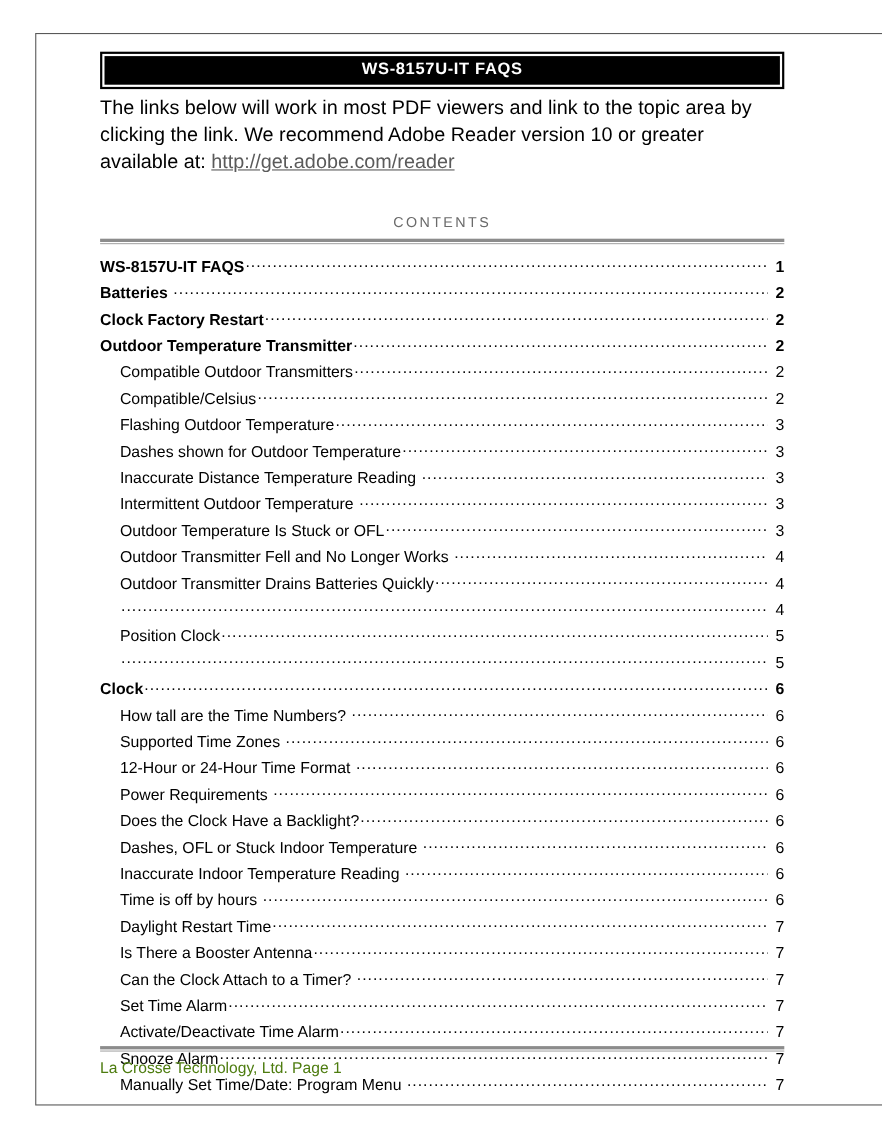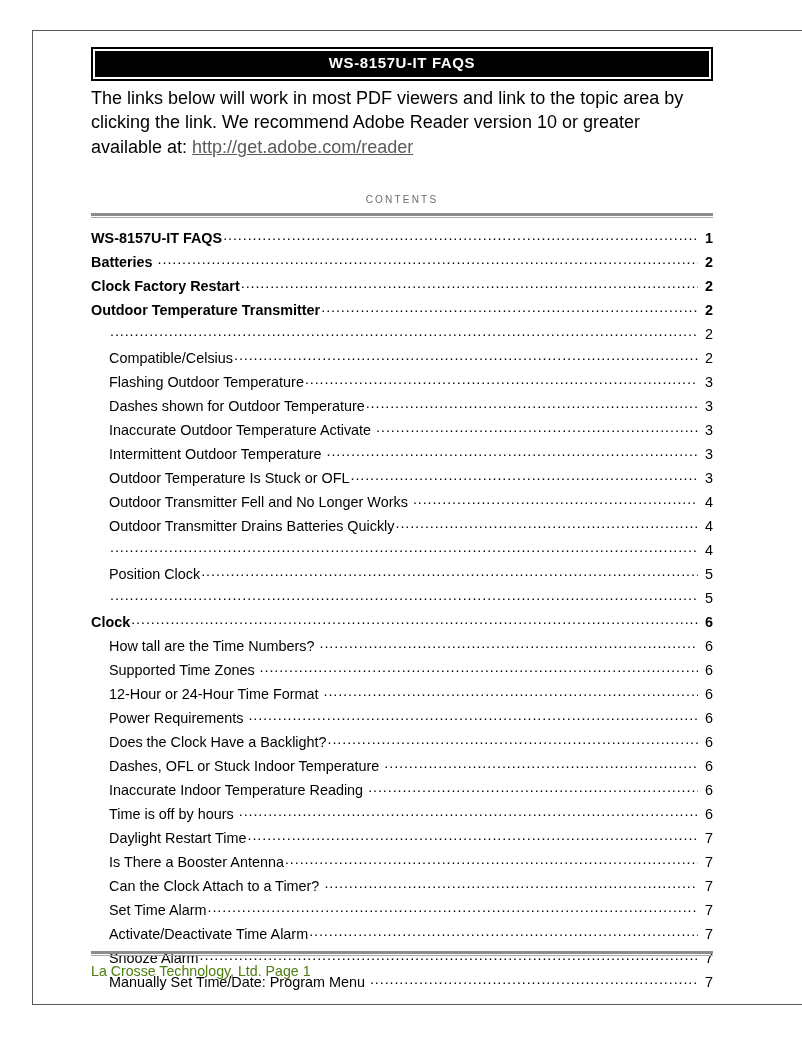--- a/index.html
+++ b/index.html
@@ -64,21 +64,21 @@
   .intro-link {
     color: #5a5a5a;
     text-decoration: underline;
     white-space: nowrap;
   }
 
   
   .contents-heading {
     text-align: center;
     color: #6b6b6b;
-    font-size: 10px;
+    font-size: 13px;
     letter-spacing: 2.2px;
     margin-top: 34px;
     margin-bottom: 8px;
   }
 
   
   .double-rule {
     width: 100%;
     height: 5px;
     position: relative;
@@ -201,40 +201,41 @@
           <span class="toc-label">Clock Factory Restart</span>
           <span class="toc-leader"></span>
           <span class="toc-page">2</span>
         </div>
         <div class="toc-row level-1">
           <span class="toc-label">Outdoor Temperature Transmitter</span>
           <span class="toc-leader"></span>
           <span class="toc-page">2</span>
         </div>
         <div class="toc-row level-2">
+          <span class="toc-label">Compatible Outdoor Transmitters</span>
           <span class="toc-leader"></span>
           <span class="toc-page">2</span>
         </div>
         <div class="toc-row level-2">
           <span class="toc-label">Compatible/Celsius</span>
           <span class="toc-leader"></span>
           <span class="toc-page">2</span>
         </div>
         <div class="toc-row level-2">
           <span class="toc-label">Flashing Outdoor Temperature</span>
           <span class="toc-leader"></span>
           <span class="toc-page">3</span>
         </div>
         <div class="toc-row level-2">
           <span class="toc-label">Dashes shown for Outdoor Temperature</span>
           <span class="toc-leader"></span>
           <span class="toc-page">3</span>
         </div>
         <div class="toc-row level-2 gap">
-          <span class="toc-label">Inaccurate Outdoor Temperature Activate</span>
+          <span class="toc-label">Inaccurate Distance Temperature Reading</span>
           <span class="toc-leader"></span>
           <span class="toc-page">3</span>
         </div>
         <div class="toc-row level-2 gap">
           <span class="toc-label">Intermittent Outdoor Temperature</span>
           <span class="toc-leader"></span>
           <span class="toc-page">3</span>
         </div>
         <div class="toc-row level-2">
           <span class="toc-label">Outdoor Temperature Is Stuck or OFL</span>

